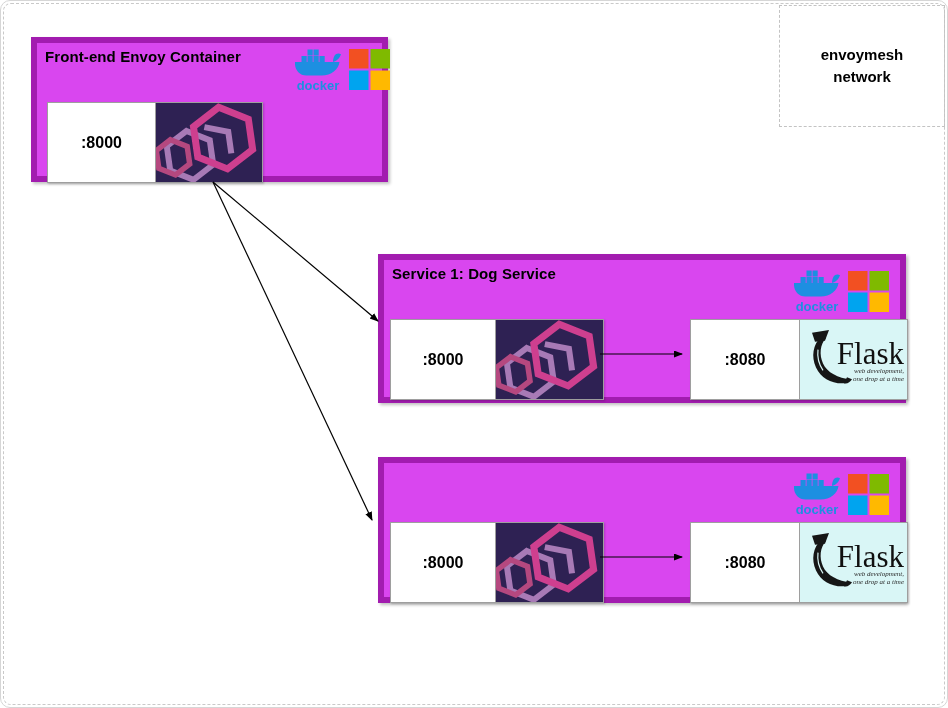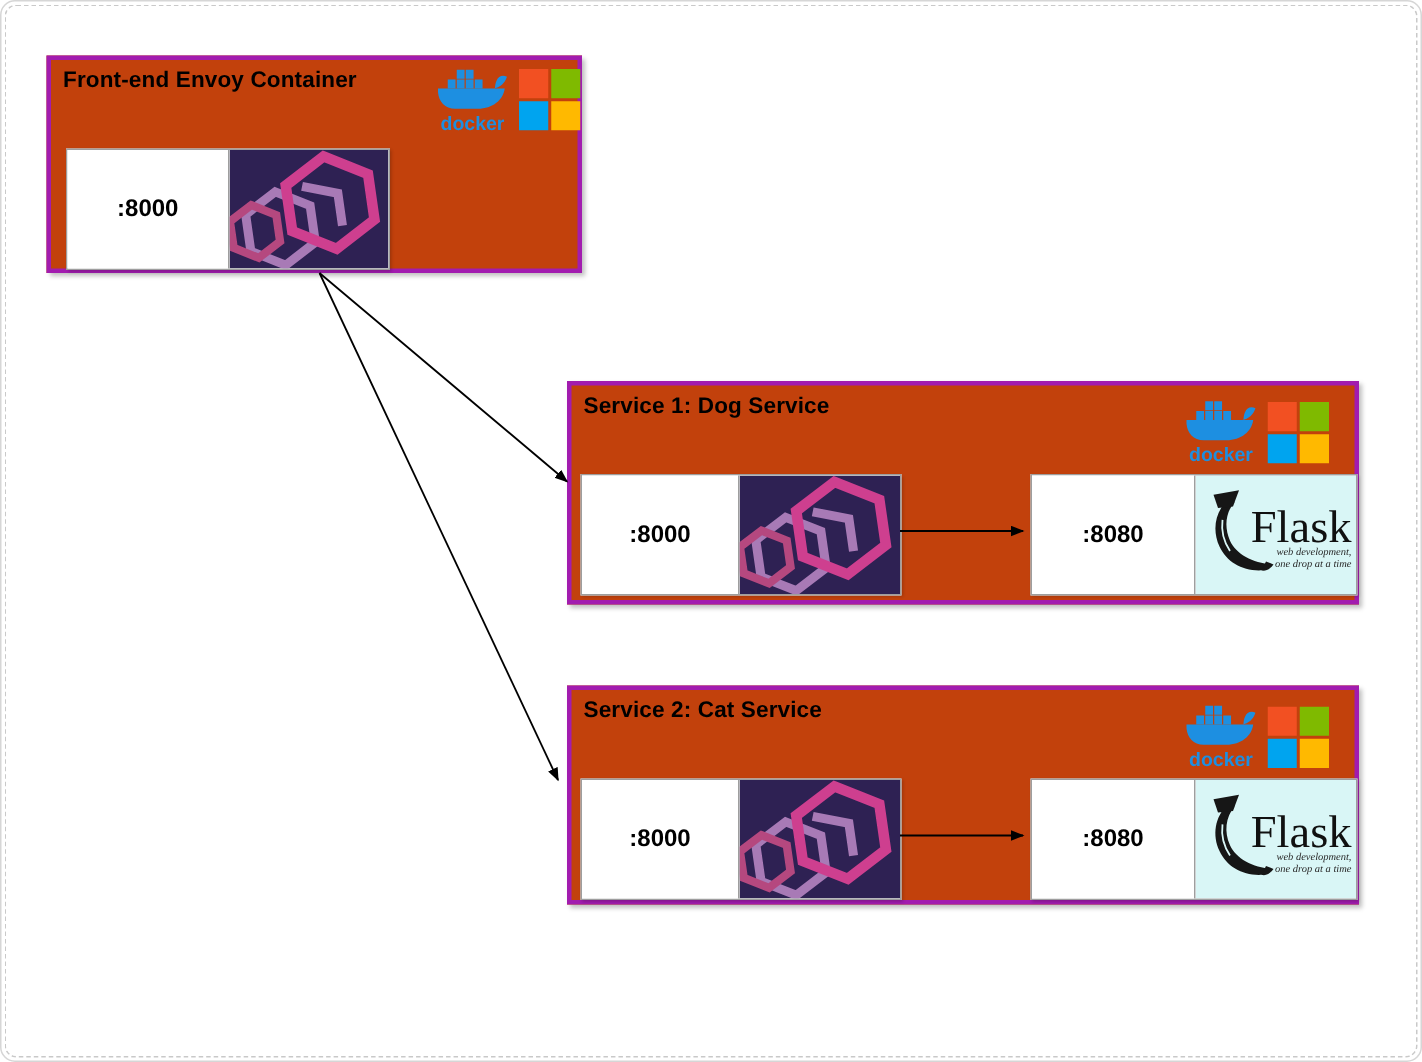--- a/index.html
+++ b/index.html
@@ -8,21 +8,21 @@
     border:1px solid #d6d6d6;border-radius:10px;overflow:hidden;
     font-family:"Liberation Sans",sans-serif;color:#000;
     box-sizing:border-box;
   }
   .page-border{
     position:absolute;inset:2px;border:1px dashed #c9c9c9;border-radius:8px;
     pointer-events:none;
   }
   .arrows{position:absolute;left:0;top:0;z-index:30;pointer-events:none;}
   .box{
-    position:absolute;background:#c2410c;border:3px solid #a21caf;
+    position:absolute;background:#d946ef;border:6px solid #a21caf;
     box-shadow:2px 2px 3px rgba(0,0,0,.25);box-sizing:border-box;z-index:10;
   }
   .box-title{
     position:absolute;left:8px;top:5px;font-size:15px;font-weight:bold;
     white-space:nowrap;letter-spacing:.1px;
   }
   .frontend{left:30px;top:36px;width:357px;height:145px;}
   .service1{left:377px;top:253px;width:528px;height:149px;padding-left:44px;}
   .service2{left:377px;top:456px;width:528px;height:146px;}
   .netbox{
@@ -95,20 +95,23 @@
           <path d="M44,64 C47,65 50,63 52,60 L47,58 Z"></path>
         </g>
         <path d="M18,30 C17,38 19,45 23,51" stroke="#d9f6f6" stroke-width="1.2" fill="none"></path>
         <text x="104" y="45" text-anchor="end" font-size="31" font-family="Liberation Serif, serif" fill="#101010">Flask</text>
         <text x="104" y="54" text-anchor="end" font-size="7" font-style="italic" font-family="Liberation Serif, serif" fill="#2a2a2a">web development,</text>
         <text x="104" y="62" text-anchor="end" font-size="7" font-style="italic" font-family="Liberation Serif, serif" fill="#2a2a2a">one drop at a time</text>
       </symbol>
     </defs>
   </svg>
 
+  <div class="netbox">
+    <div class="netlabel">envoymesh network</div>
+  </div>
 
   <div class="box frontend">
     <div class="box-title">Front-end Envoy Container</div>
     <svg class="logo-docker fe-docker" viewBox="0 0 50 44">
         <use href="#sym-docker"></use>
       </svg>
     <svg class="logo-ms fe-ms" viewBox="0 0 41 41">
         <use href="#sym-ms"></use>
       </svg>
     <div class="group" style="left:10px;top:59px;width:216px;">
@@ -135,21 +138,20 @@
     </div>
     <div class="group" style="left:306px;top:59px;width:218px;">
       <div class="port-cell" style="width:109px;">:8080</div>
       <svg class="img-cell" width="107" height="79" viewBox="0 0 107 80" preserveAspectRatio="none">
           <use href="#sym-flask"></use>
         </svg>
     </div>
   </div>
 
   <div class="box service2">
-    <div class="box-title">Service 2: Cat Service</div>
     <svg class="logo-docker svc-docker" viewBox="0 0 50 44">
         <use href="#sym-docker"></use>
       </svg>
     <svg class="logo-ms svc-ms" viewBox="0 0 41 41">
         <use href="#sym-ms"></use>
       </svg>
     <div class="group" style="left:6px;top:59px;width:214px;">
       <div class="port-cell" style="width:105px;">:8000</div>
       <svg class="img-cell" width="107" height="79" viewBox="0 0 106 80" preserveAspectRatio="none">
           <use href="#sym-envoy"></use>

